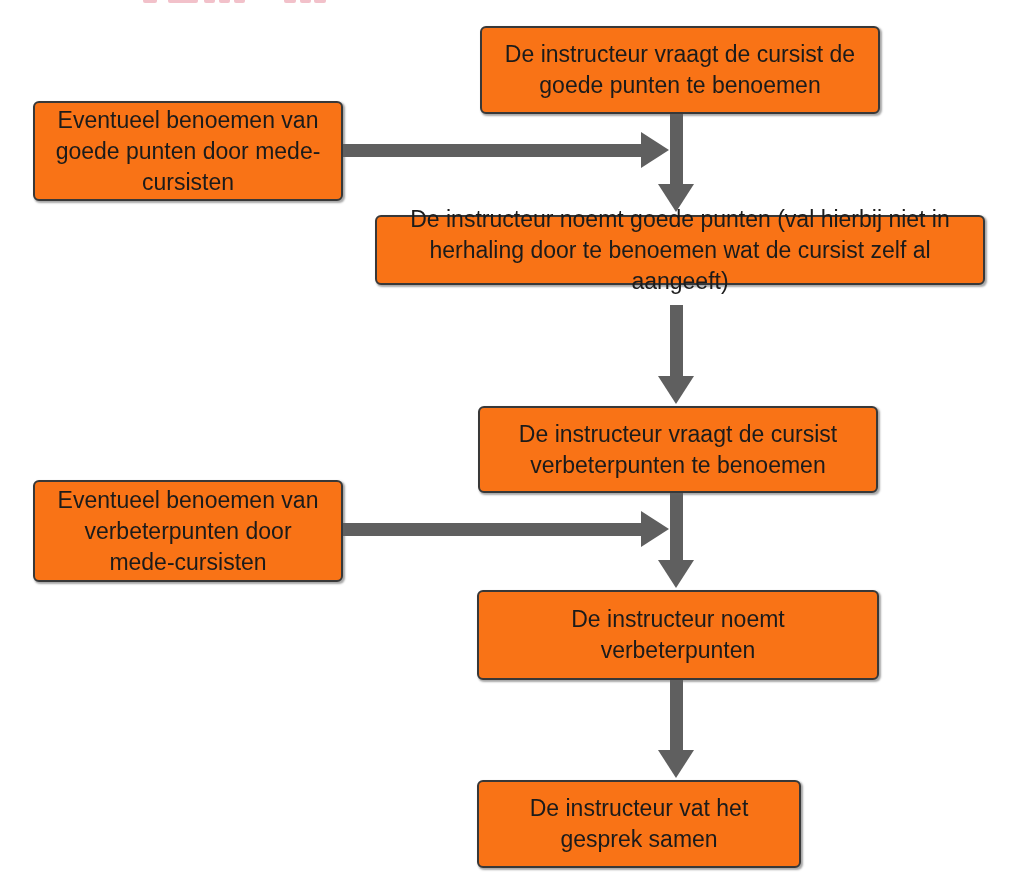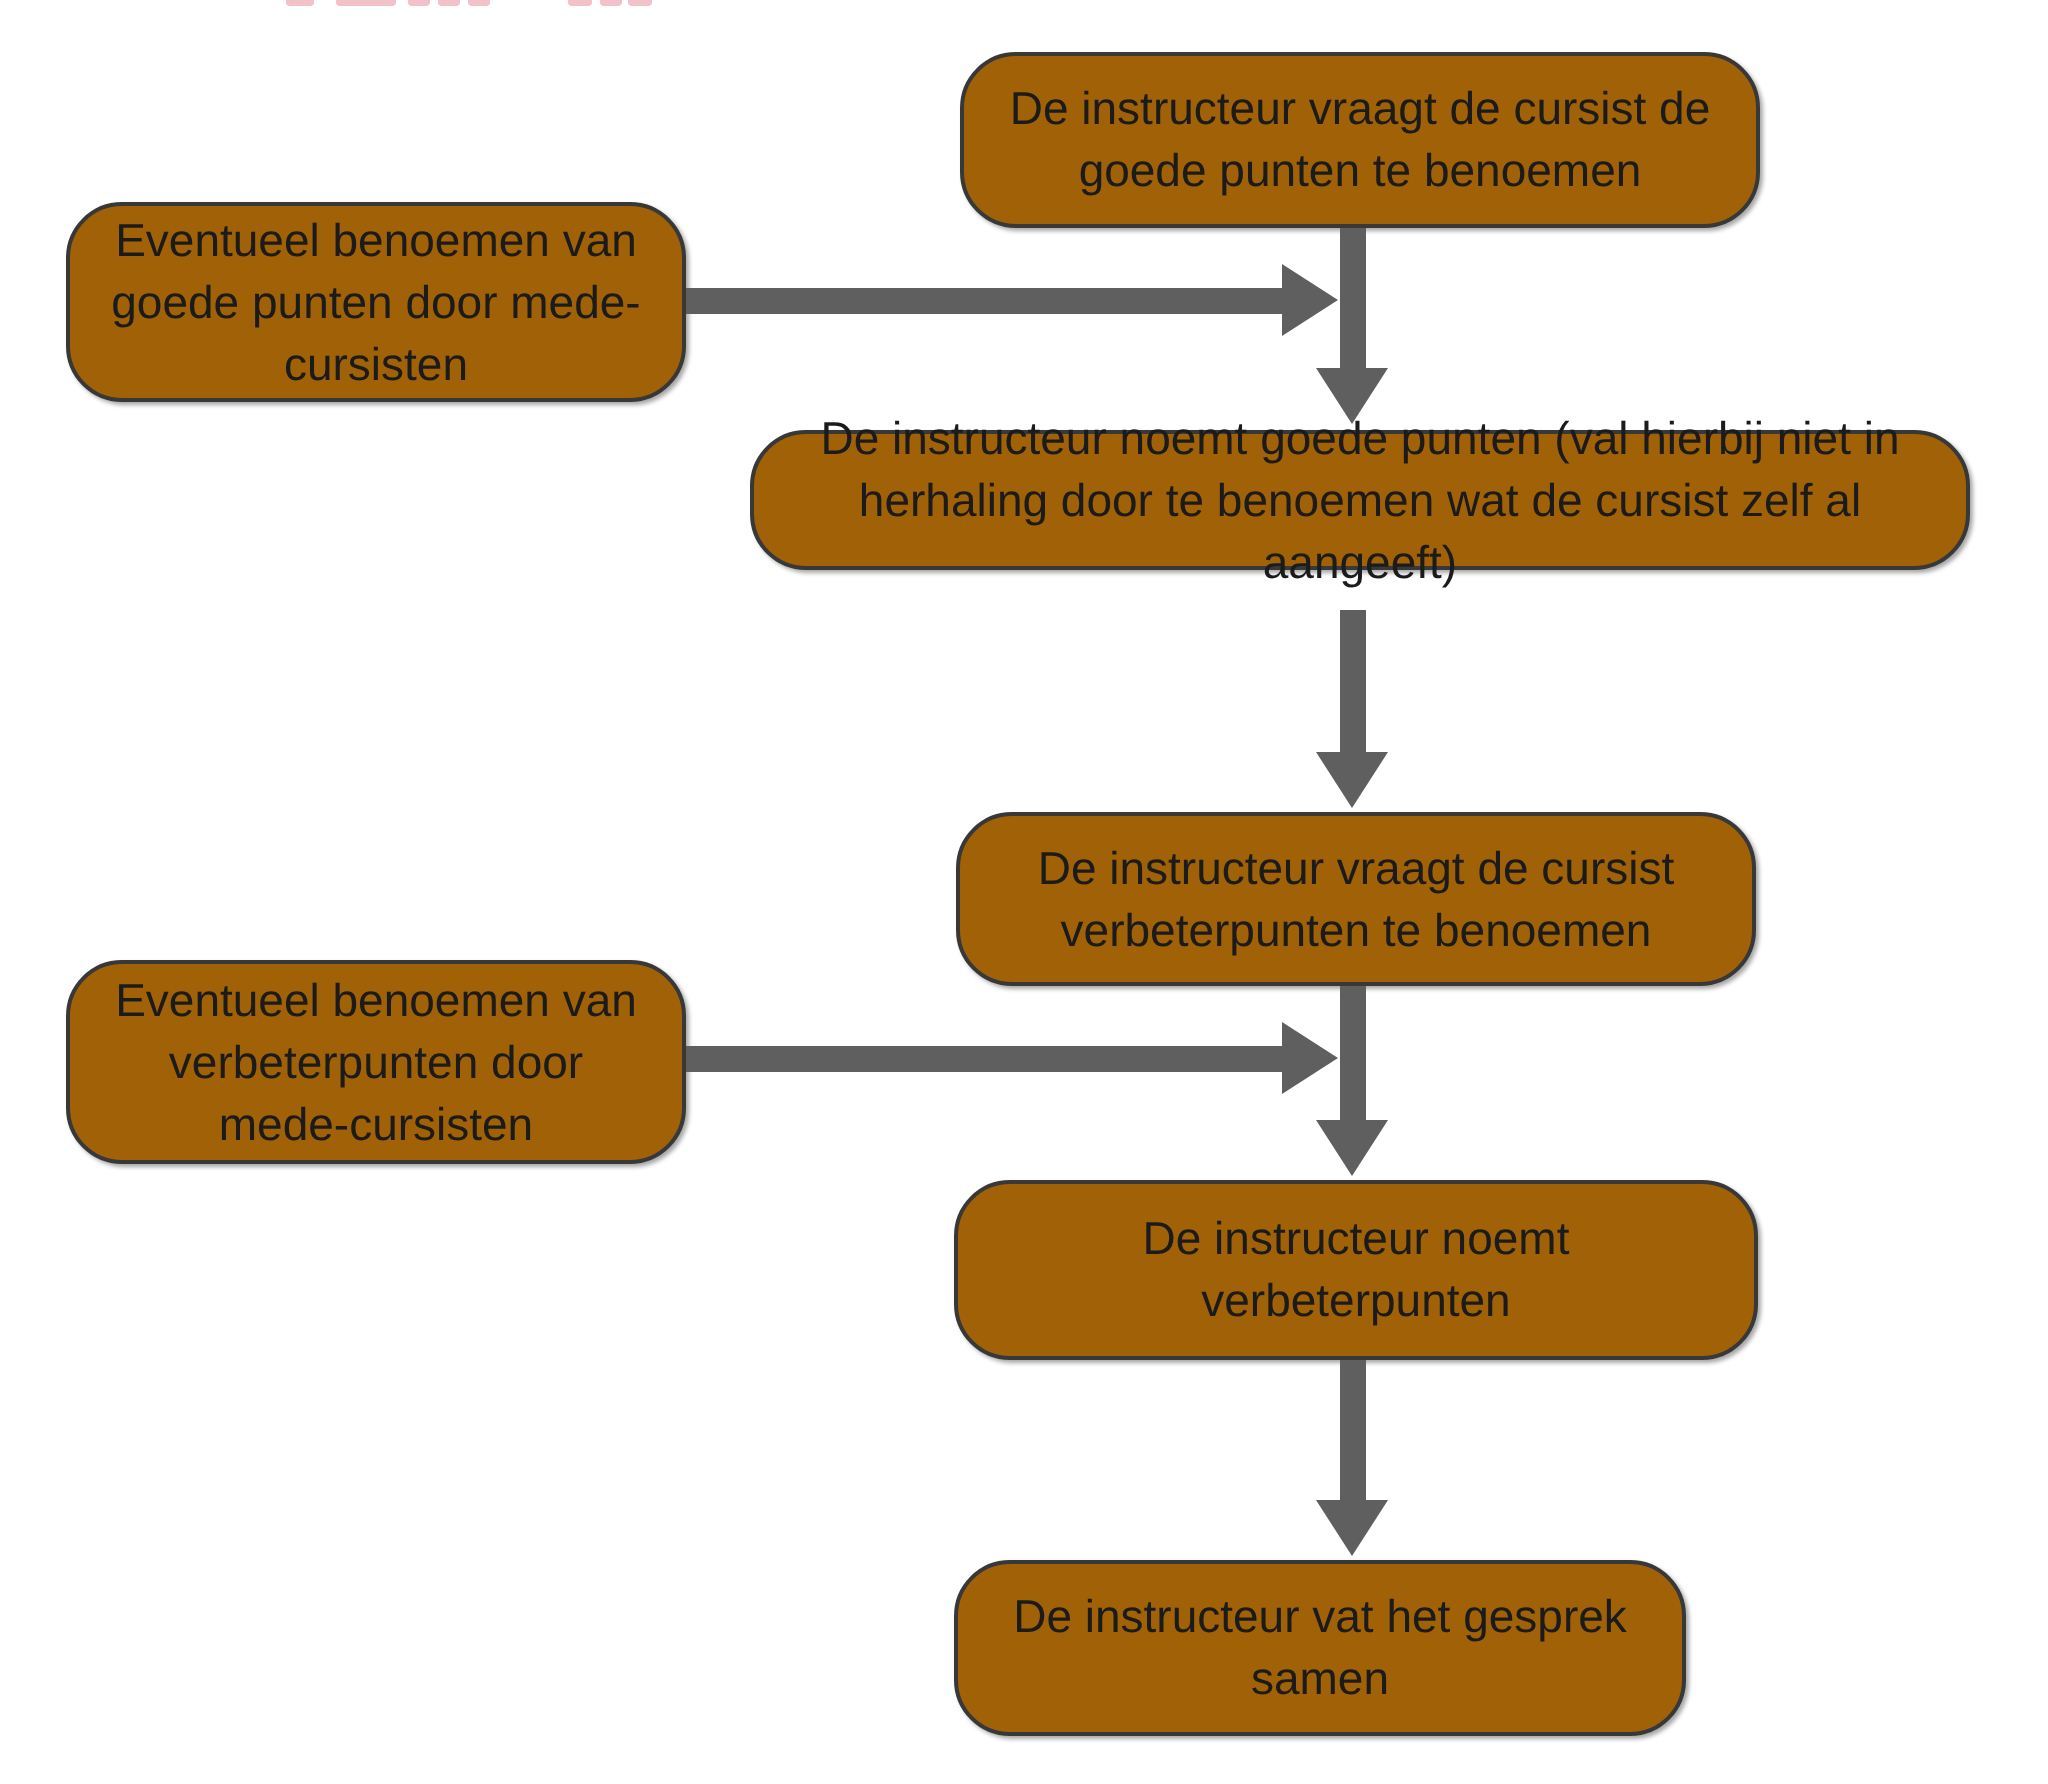--- a/index.html
+++ b/index.html
@@ -13,23 +13,23 @@
     height: 892px;
     background: #ffffff;
     overflow: hidden;
     font-family: "Liberation Sans", "DejaVu Sans", sans-serif;
   }
 
   
   .fc-box {
     position: absolute;
     box-sizing: border-box;
-    background: #a16207;
+    background: #f97316;
     border: 2px solid #383838;
-    border-radius: 28px;
+    border-radius: 6px;
     box-shadow: 1.5px 1.5px 2px rgba(0,0,0,0.35);
     display: flex;
     align-items: center;
     text-align: center;
     color: #1b1b1b;
     font-size: 23px;
     line-height: 31px;
     padding: 6px 16px;
   }
 
@@ -150,17 +150,17 @@
 
   <div class="fc-box" style="left:477px; top:590px; width:402px; height:90px;">
     <span>De instructeur noemt verbeterpunten</span>
   </div>
 
   <div class="v-arrow" style="left:658px; top:680px; height:98px;">
     <div class="shaft" style="height:70px;"></div>
     <div class="head" style="top:70px;"></div>
   </div>
 
-  <div class="fc-box" style="left:477px; top:780px; width:366px; height:88px;">
+  <div class="fc-box" style="left:477px; top:780px; width:324px; height:88px;">
     <span>De instructeur vat het gesprek samen</span>
   </div>
 
 </div>
 
 </body></html>

